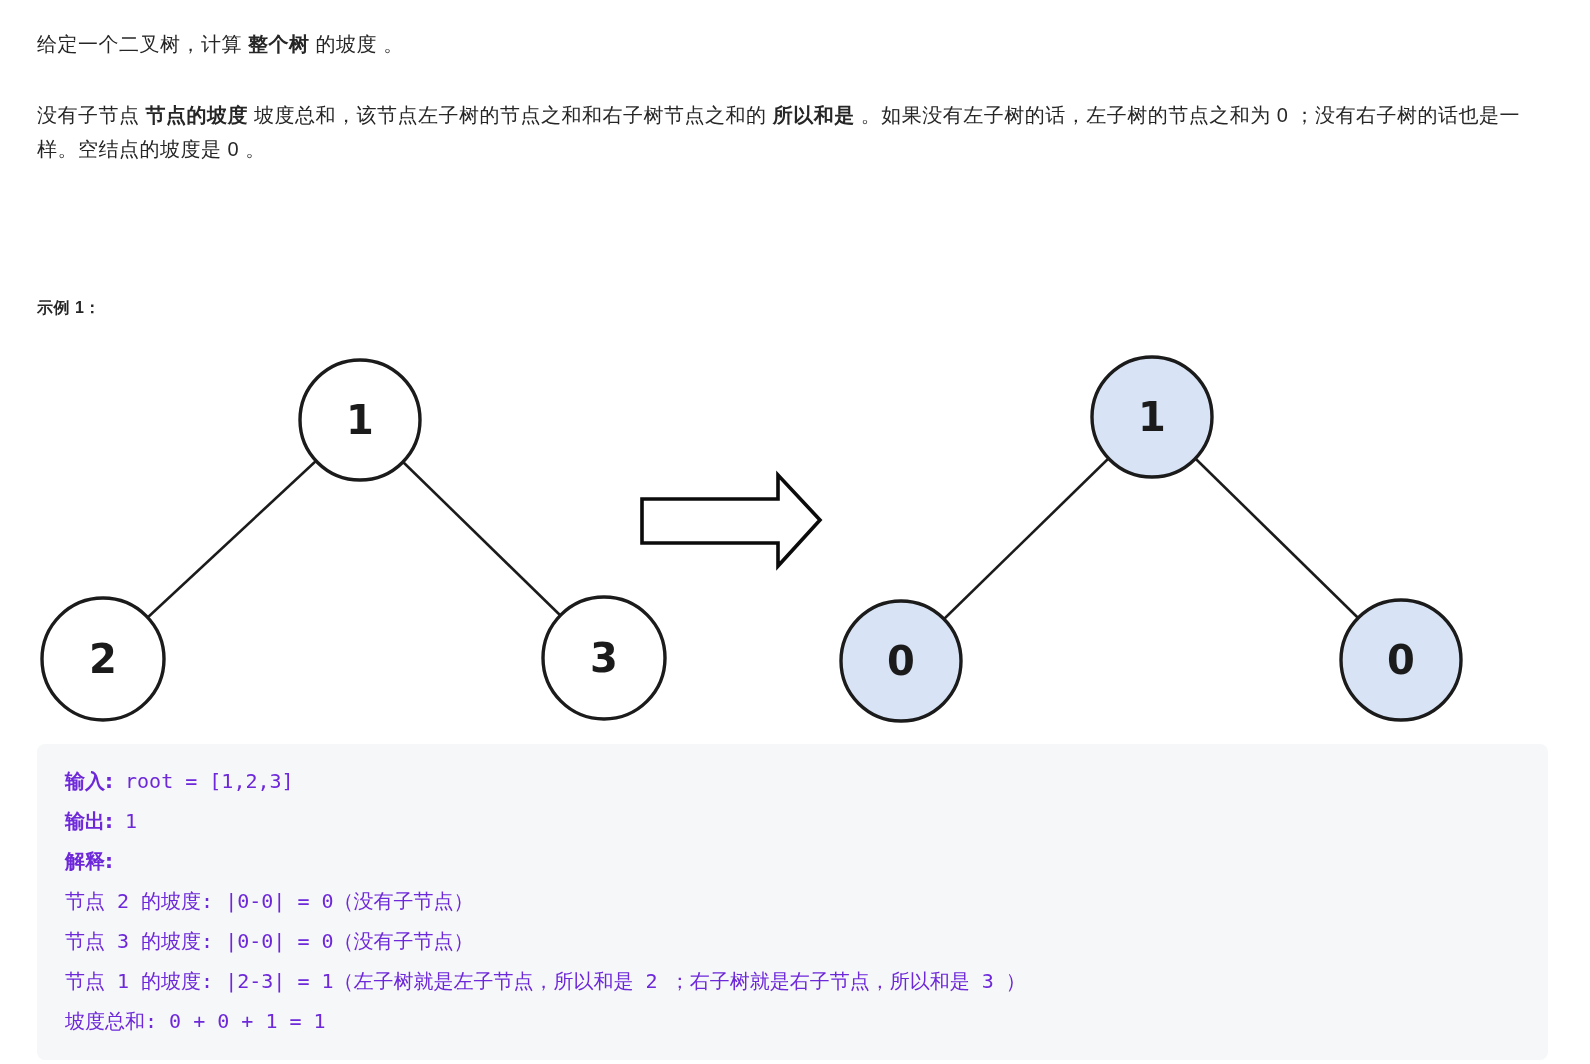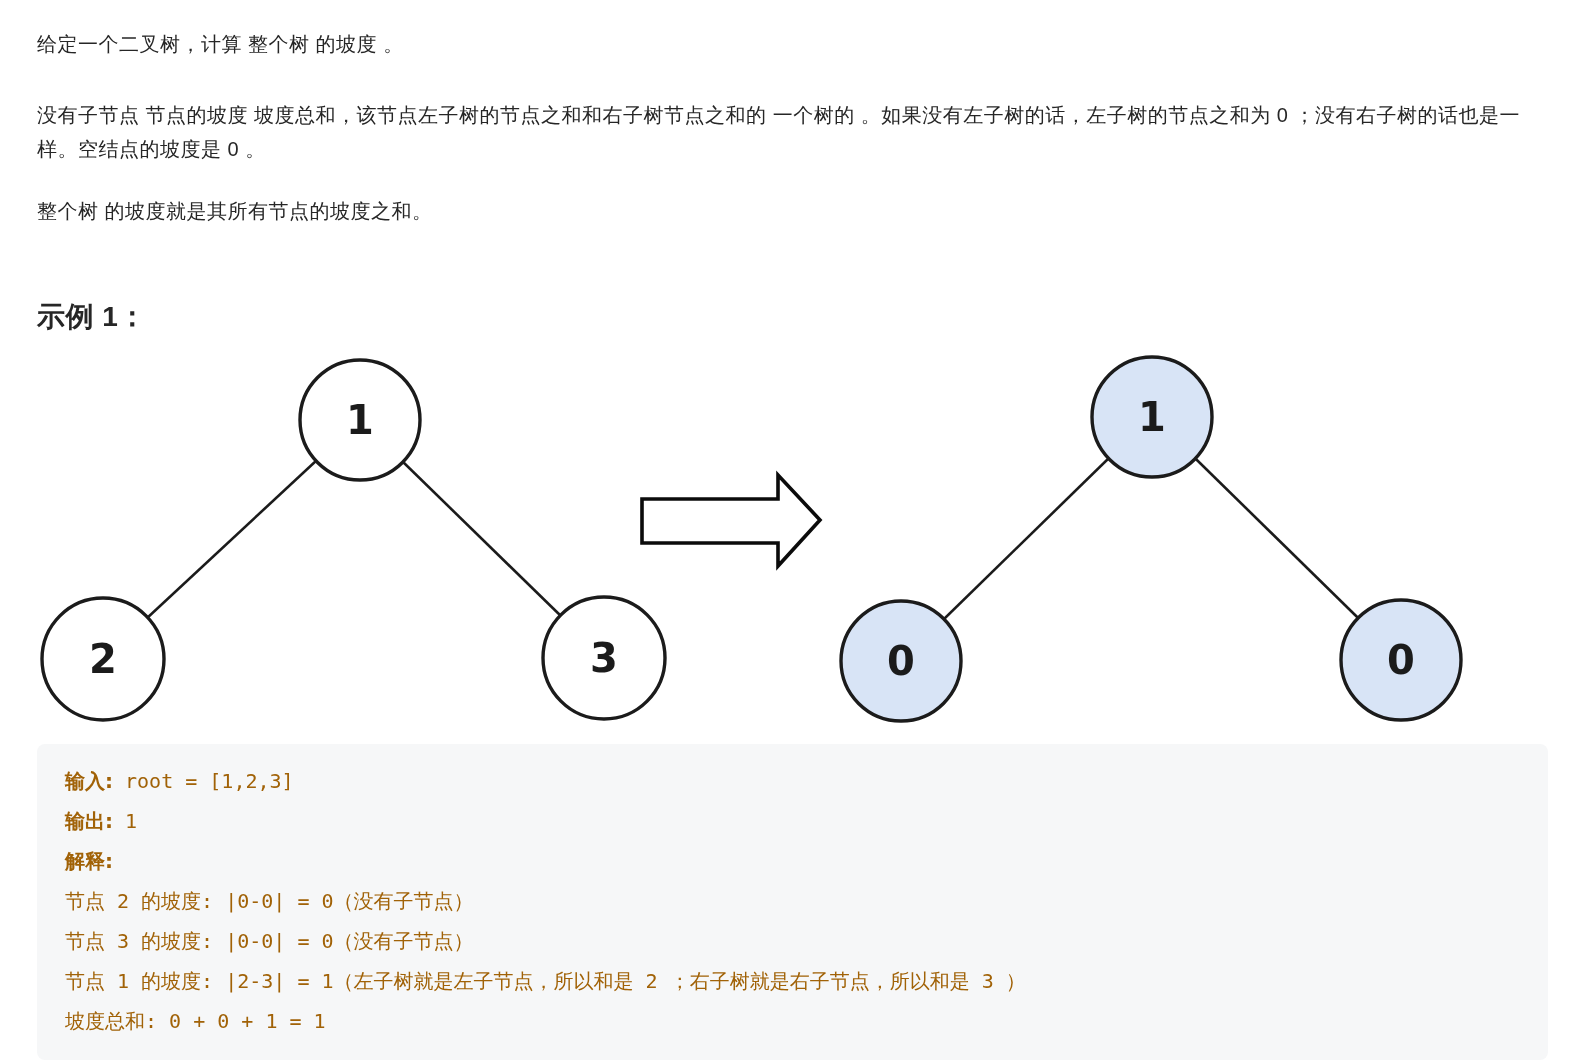--- a/index.html
+++ b/index.html
@@ -9,62 +9,61 @@
     background:#ffffff;
     font-family:"Liberation Sans","DejaVu Sans",sans-serif;
     color:#262626;
     overflow:hidden;
   }
   .para{
     position:absolute;left:37px;right:44px;
     font-size:20px;line-height:34px;
     letter-spacing:0.5px;
   }
-  .para b{font-weight:400;}
+  .para b{font-weight:700;}
   #para-intro{top:10px;line-height:28px;}
   #para-def{top:78px;}
   #para-total{top:174px;}
   #example-heading{
     position:absolute;left:37px;top:298px;
-    font-size:28px;font-weight:700;letter-spacing:0.5px;
+    font-size:16px;font-weight:700;letter-spacing:0.5px;
   }
   #tree-svg{position:absolute;left:0;top:338px;width:1590px;height:392px;}
   #tree-svg .edge{stroke:#1b1b1b;stroke-width:2.6;}
   #tree-svg .node{stroke:#1b1b1b;stroke-width:3.4;}
   #tree-svg .nodetext{
     font-family:"DejaVu Sans","Liberation Sans",sans-serif;
     font-weight:700;font-size:40px;fill:#1b1b1b;
     text-anchor:middle;
   }
   #tree-svg .arrow{fill:#ffffff;stroke:#0b0b0b;stroke-width:3.6;stroke-linejoin:miter;}
   #example-block{
     position:absolute;left:37px;top:724px;
     width:1511px;height:316px;
     box-sizing:border-box;
     background:#f6f7f8;
     border-radius:8px;
     padding:17px 28px;
     font-family:"DejaVu Sans Mono","Liberation Mono",monospace;
     font-size:20px;line-height:40px;
-    color:#a16207;
+    color:#6d28d9;
     white-space:pre;
   }
   .ex-line{height:40px;}
   .ex-label{font-weight:700;font-family:"DejaVu Sans","Liberation Sans",sans-serif;}
 </style>
 </head>
 <body>
 
 <div id="page">
 
   <p class="para" id="para-intro"><span>给定一个二叉树，计算 </span><b>整个树</b><span> 的坡度 。</span></p>
 
-  <p class="para" id="para-def"><span>没有子节点 </span><b>节点的坡度</b><span> 坡度总和，该节点左子树的节点之和和右子树节点之和的 </span><b>一个树的</b><span> 。如果没有左子树的话，左子树的节点之和为 0 ；没有右子树的话也是一样。空结点的坡度是 0 。</span></p>
+  <p class="para" id="para-def"><span>没有子节点 </span><b>节点的坡度</b><span> 坡度总和，该节点左子树的节点之和和右子树节点之和的 </span><b>所以和是</b><span> 。如果没有左子树的话，左子树的节点之和为 0 ；没有右子树的话也是一样。空结点的坡度是 0 。</span></p>
 
-  <p class="para" id="para-total"><b>整个树</b><span> 的坡度就是其所有节点的坡度之和。</span></p>
 
   <div id="example-heading">示例 1：</div>
 
   <svg id="tree-svg" viewBox="0 0 1590 392" xmlns="http://www.w3.org/2000/svg">
 
     <g>
       <line class="edge" x1="360" y1="82" x2="103" y2="321"></line>
       <line class="edge" x1="360" y1="82" x2="604" y2="320"></line>
       <circle class="node" cx="360" cy="82" r="60" fill="#ffffff"></circle>
       <circle class="node" cx="103" cy="321" r="61" fill="#ffffff"></circle>

